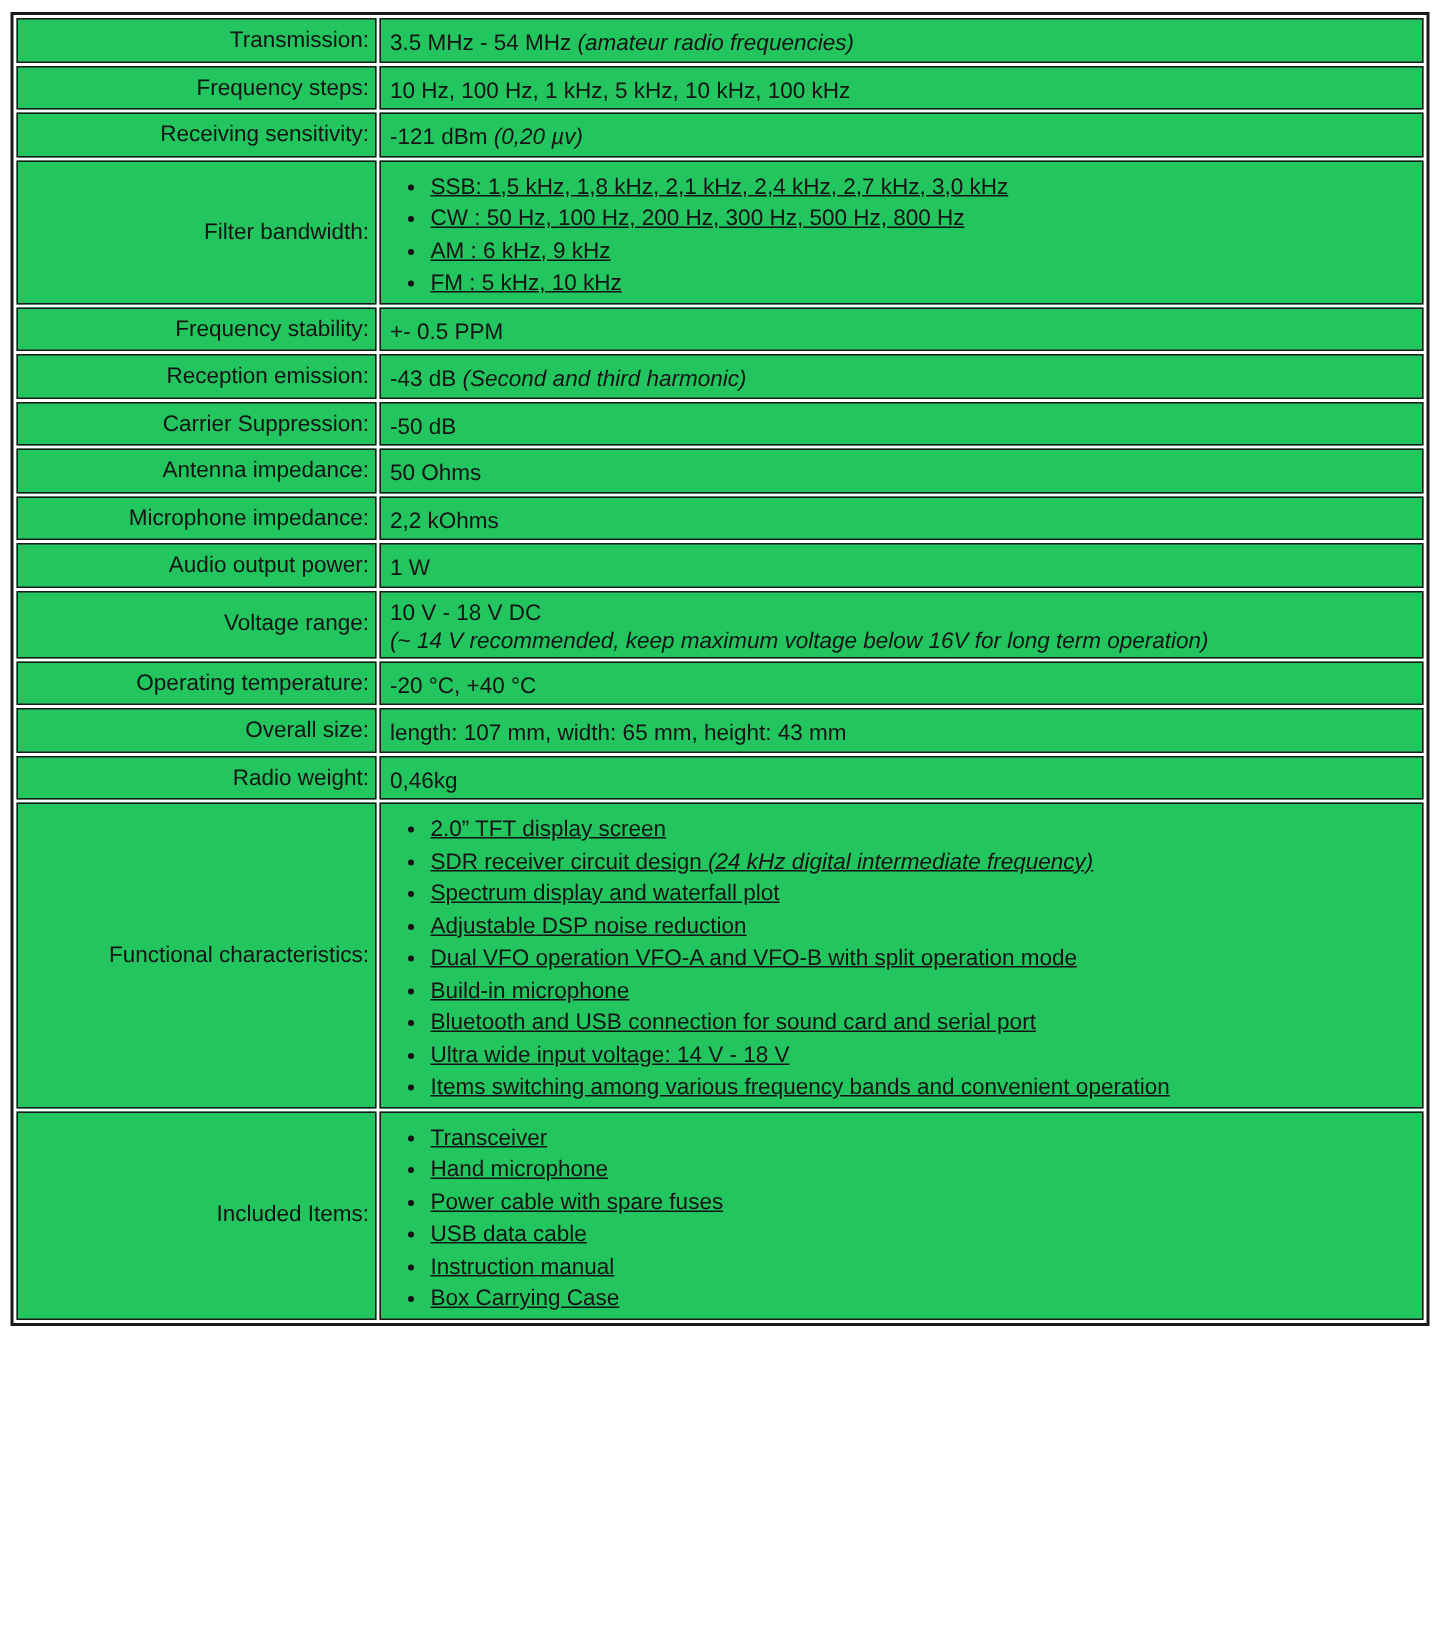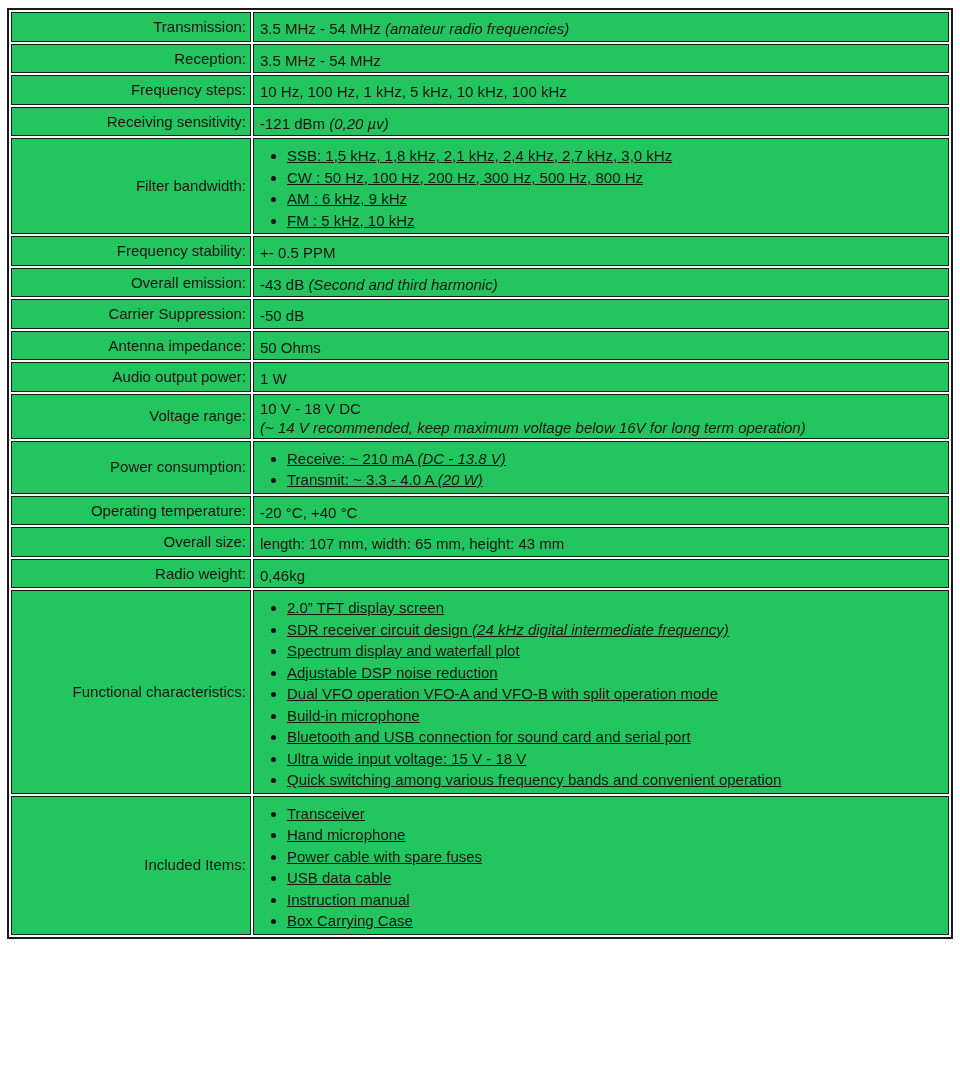--- a/index.html
+++ b/index.html
@@ -61,24 +61,20 @@
 <body>
 
 <div class="page">
   <table class="spec">
     <tbody>
         <tr>
           <td class="label-cell">Transmission:</td>
           <td class="value-cell"><span>3.5 MHz - 54 MHz </span><span class="italic">(amateur radio frequencies)</span></td>
         </tr>
         <tr>
-          <td class="label-cell">Reception:</td>
-          <td class="value-cell"><span>3.5 MHz - 54 MHz</span></td>
-        </tr>
-        <tr>
           <td class="label-cell">Frequency steps:</td>
           <td class="value-cell"><span>10 Hz, 100 Hz, 1 kHz, 5 kHz, 10 kHz, 100 kHz</span></td>
         </tr>
         <tr>
           <td class="label-cell">Receiving sensitivity:</td>
           <td class="value-cell"><span>-121 dBm </span><span class="italic">(0,20 µv)</span></td>
         </tr>
         <tr>
           <td class="label-cell">Filter bandwidth:</td>
           <td class="value-cell">
@@ -88,49 +84,44 @@
               <li><span>AM : 6 kHz, 9 kHz</span></li>
               <li><span>FM : 5 kHz, 10 kHz</span></li>
             </ul>
           </td>
         </tr>
         <tr>
           <td class="label-cell">Frequency stability:</td>
           <td class="value-cell"><span>+- 0.5 PPM</span></td>
         </tr>
         <tr>
-          <td class="label-cell">Overall emission:</td>
+          <td class="label-cell">Reception emission:</td>
           <td class="value-cell"><span>-43 dB </span><span class="italic">(Second and third harmonic)</span></td>
         </tr>
         <tr>
           <td class="label-cell">Carrier Suppression:</td>
           <td class="value-cell"><span>-50 dB</span></td>
         </tr>
         <tr>
           <td class="label-cell">Antenna impedance:</td>
           <td class="value-cell"><span>50 Ohms</span></td>
         </tr>
         <tr>
+          <td class="label-cell">Microphone impedance:</td>
+          <td class="value-cell"><span>2,2 kOhms</span></td>
+        </tr>
+        <tr>
           <td class="label-cell">Audio output power:</td>
           <td class="value-cell"><span>1 W</span></td>
         </tr>
         <tr>
           <td class="label-cell">Voltage range:</td>
           <td class="value-cell">
             <div class="value-line"><span>10 V - 18 V DC</span></div>
             <div class="value-line"><span class="italic">(~ 14 V recommended, keep maximum voltage below 16V for long term operation)</span></div>
-          </td>
-        </tr>
-        <tr>
-          <td class="label-cell">Power consumption:</td>
-          <td class="value-cell">
-            <ul>
-              <li><span>Receive: ~ 210 mA </span><span class="italic">(DC - 13.8 V)</span></li>
-              <li><span>Transmit: ~ 3.3 - 4.0 A </span><span class="italic">(20 W)</span></li>
-            </ul>
           </td>
         </tr>
         <tr>
           <td class="label-cell">Operating temperature:</td>
           <td class="value-cell"><span>-20 °C, +40 °C</span></td>
         </tr>
         <tr>
           <td class="label-cell">Overall size:</td>
           <td class="value-cell"><span>length: 107 mm, width: 65 mm, height: 43 mm</span></td>
         </tr>
@@ -142,22 +133,22 @@
           <td class="label-cell">Functional characteristics:</td>
           <td class="value-cell">
             <ul>
               <li><span>2.0” TFT display screen</span></li>
               <li><span>SDR receiver circuit design </span><span class="italic">(24 kHz digital intermediate frequency)</span></li>
               <li><span>Spectrum display and waterfall plot</span></li>
               <li><span>Adjustable DSP noise reduction</span></li>
               <li><span>Dual VFO operation VFO-A and VFO-B with split operation mode</span></li>
               <li><span>Build-in microphone</span></li>
               <li><span>Bluetooth and USB connection for sound card and serial port</span></li>
-              <li><span>Ultra wide input voltage: 15 V - 18 V</span></li>
-              <li><span>Quick switching among various frequency bands and convenient operation</span></li>
+              <li><span>Ultra wide input voltage: 14 V - 18 V</span></li>
+              <li><span>Items switching among various frequency bands and convenient operation</span></li>
             </ul>
           </td>
         </tr>
         <tr>
           <td class="label-cell">Included Items:</td>
           <td class="value-cell">
             <ul>
               <li><span>Transceiver</span></li>
               <li><span>Hand microphone</span></li>
               <li><span>Power cable with spare fuses</span></li>

